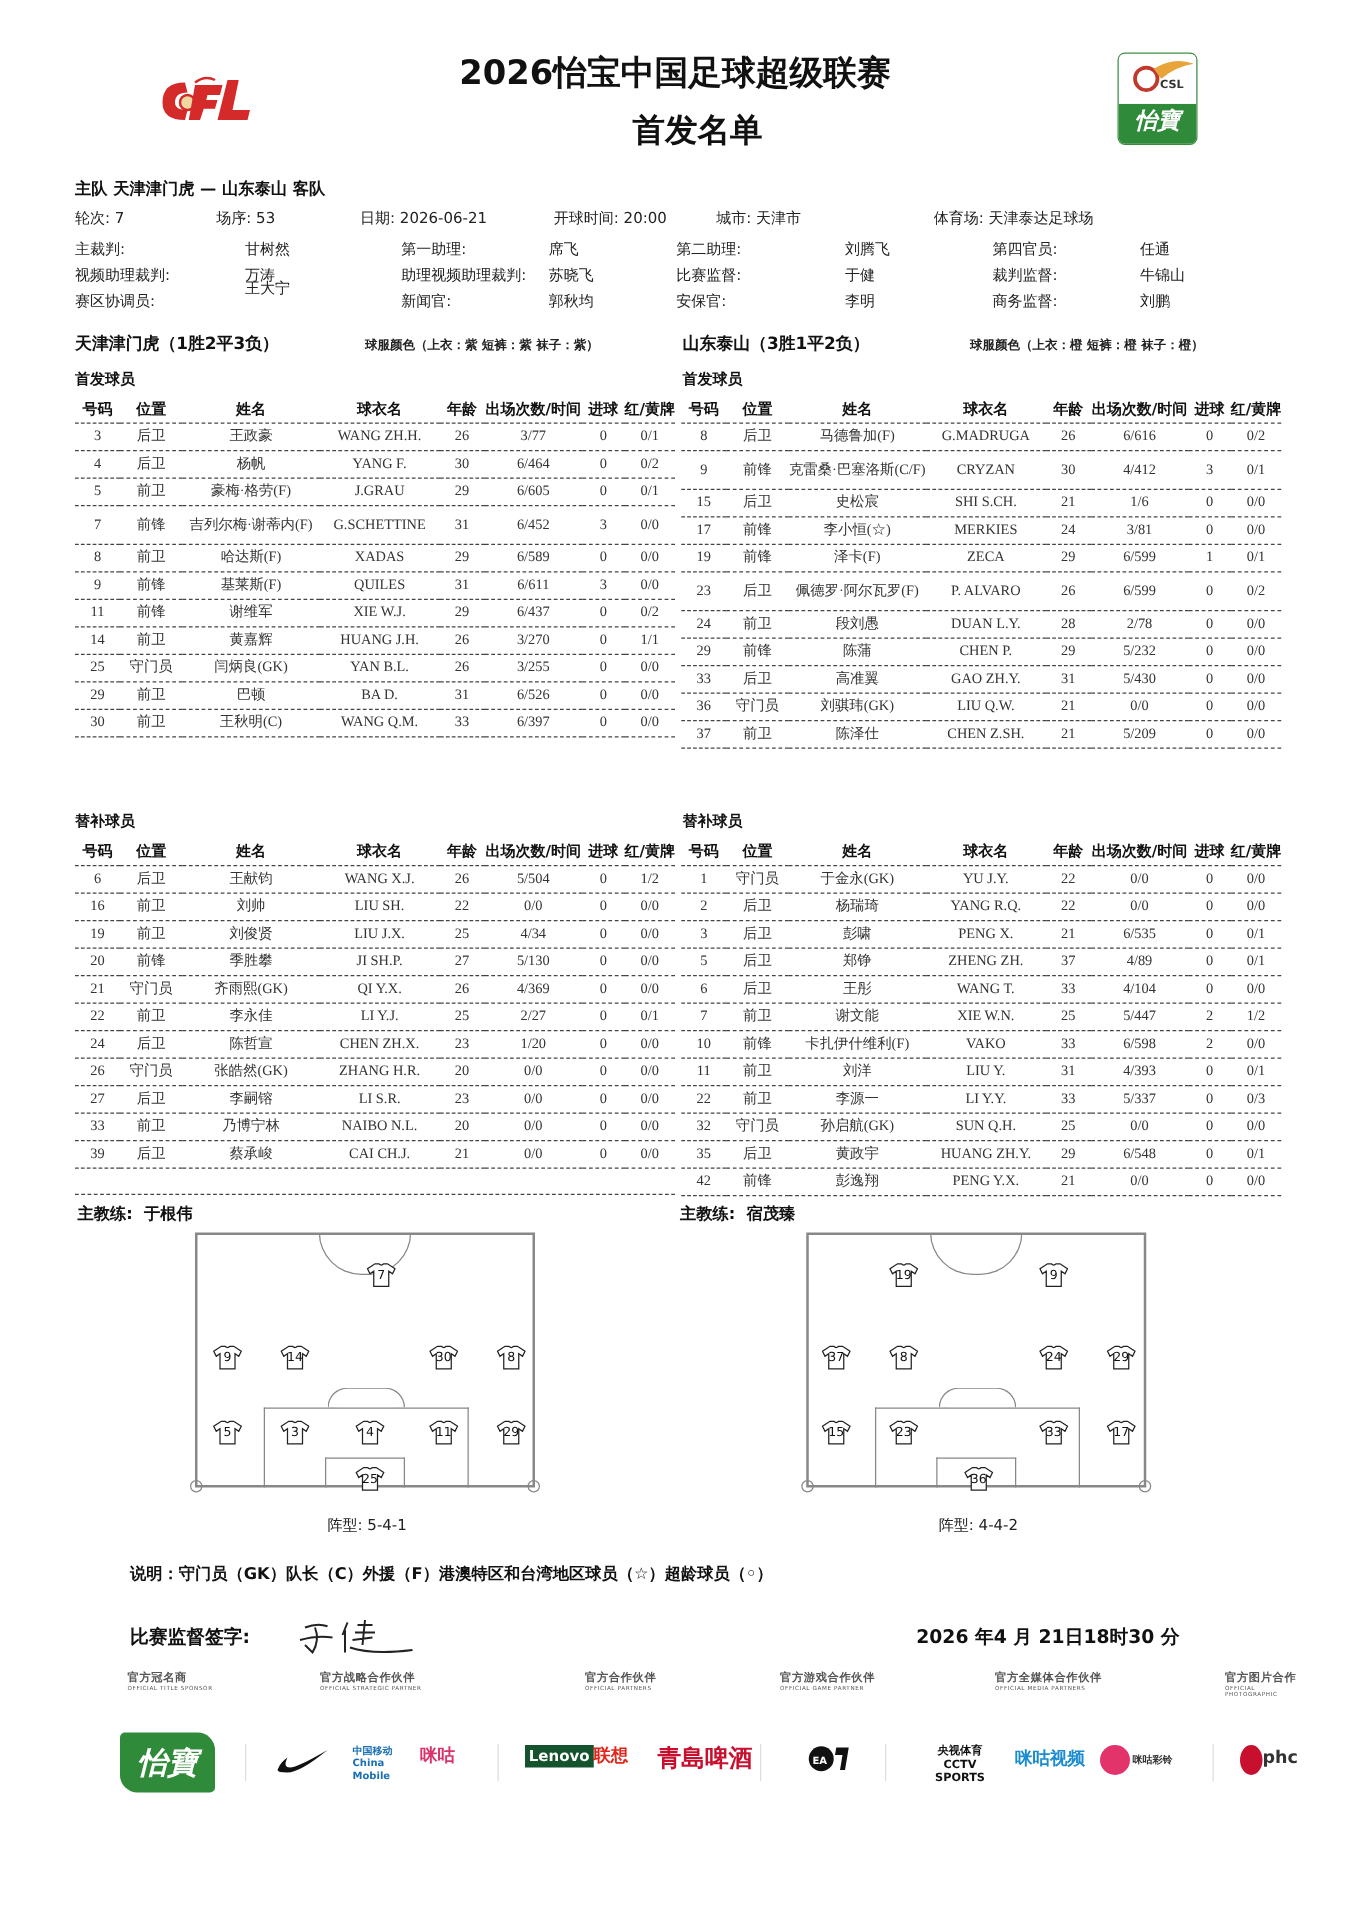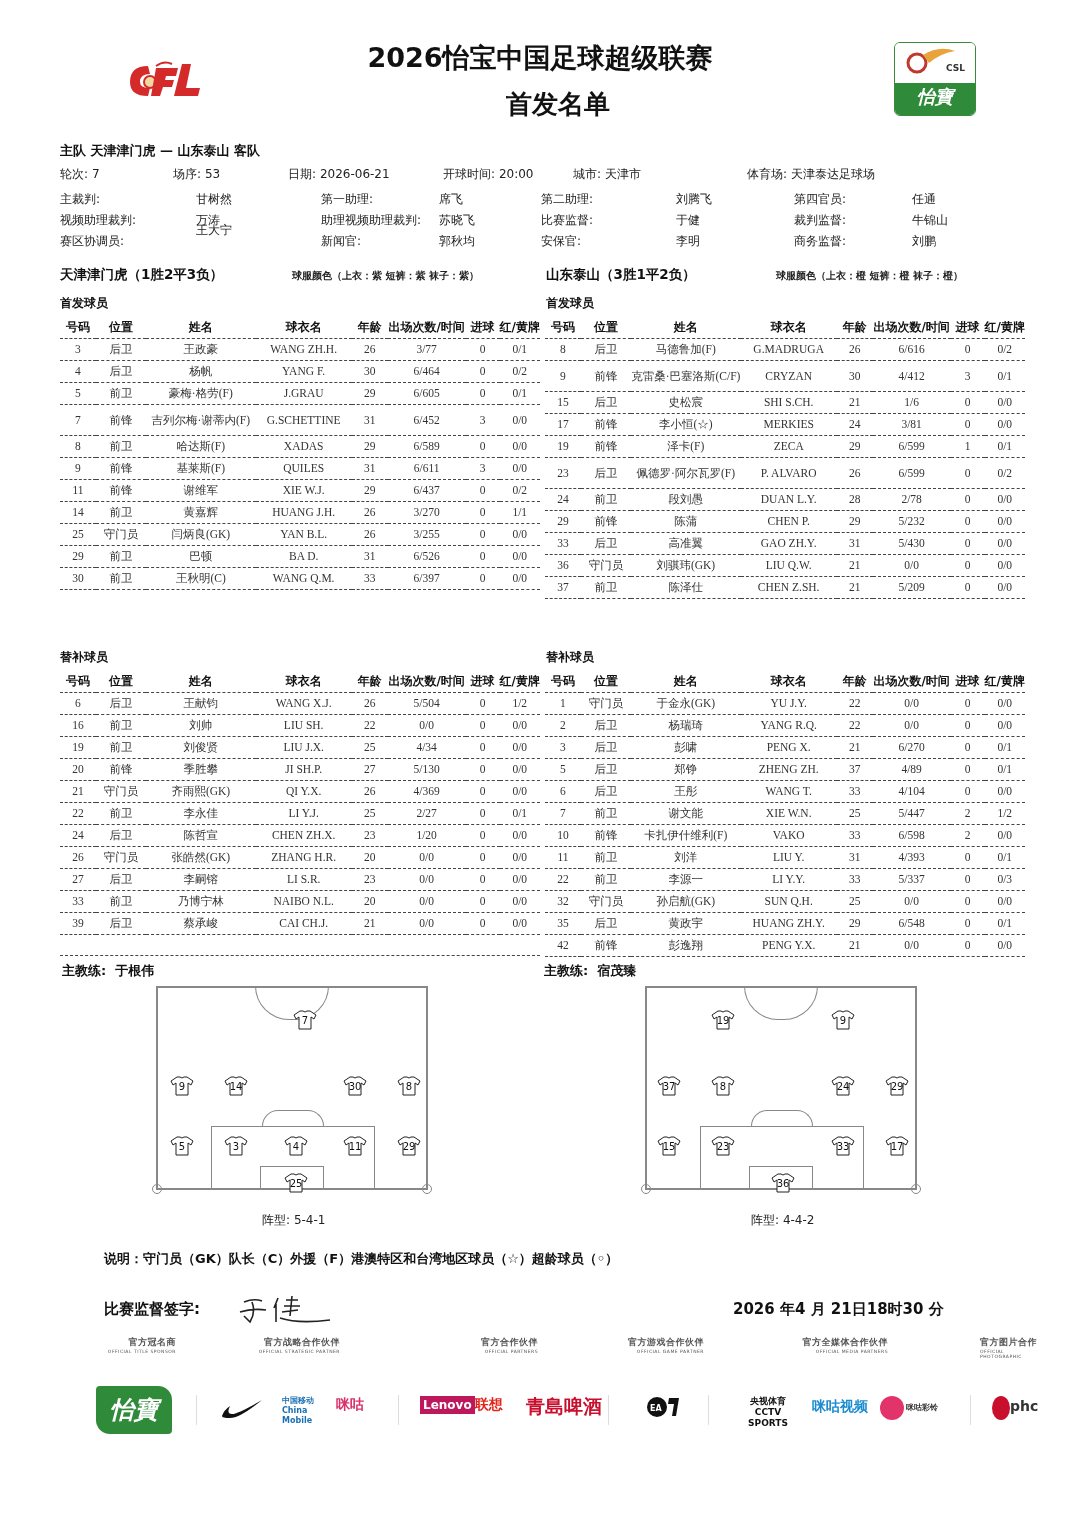--- a/index.html
+++ b/index.html
@@ -1,21 +1,21 @@
 <!DOCTYPE html>
 <html><head>
 <meta charset="utf-8">
 <style>
   * { box-sizing: border-box; margin: 0; padding: 0; }
   body { width: 1080px; height: 1528px; background: #fff; font-family: "DejaVu Sans", sans-serif; color: #111; position: relative; overflow: hidden; }
   .abs { position: absolute; }
   .title1 { left: 0; width: 1080px; top: 40px; text-align: center; font-size: 27px; font-weight: bold; letter-spacing: 0px; }
   .title2 { left: 0; width: 1116px; top: 87px; text-align: center; font-size: 26px; font-weight: bold; }
   .cfl { left: 126px; top: 60px; width: 80px; height: 40px; }
-  .csl { left: 894px; top: 42px; width: 82px; height: 74px; border-radius: 6px; background: #fff; border: 1px solid #3a8a3a; overflow: hidden; }
+  .csl { left: 894px; top: 42px; width: 64px; height: 74px; border-radius: 6px; background: #fff; border: 1px solid #3a8a3a; overflow: hidden; }
   .csl .top { height: 40px; background: #fff; position: relative; }
   .csl .bottom { height: 34px; background: #2f8b3a; color: #fff; font-weight: bold; font-size: 18px; text-align: center; line-height: 28px; font-style: italic; }
   .csl .cslt { position: absolute; right: 10px; top: 20px; font-size: 9px; color: #333; font-weight: bold; }
   .matchup { left: 60px; top: 142px; font-size: 13px; font-weight: bold; }
   .info { font-size: 12px; color: #222; }
   .team-title { font-size: 13.5px; font-weight: bold; }
   .kit { font-size: 10px; font-weight: bold; color: #222; }
   .sec { font-size: 12px; font-weight: bold; }
   table.roster { position: absolute; border-collapse: collapse; font-family: "Liberation Serif", serif; font-size: 11.5px; color: #333; }
   table.roster th { font-family: "DejaVu Sans", sans-serif; font-size: 12px; font-weight: bold; color: #111; height: 20px; border-bottom: 1.5px dashed #444; padding: 0; white-space: nowrap; }
@@ -29,21 +29,21 @@
   .pitch .box6 { position: absolute; border: 1.5px solid #888; border-bottom: none; }
   .pitch .arc-box { position: absolute; border: 1.5px solid #888; border-bottom: none; border-radius: 32px 32px 0 0; }
   .pitch .corner { position: absolute; width: 10px; height: 10px; border: 1.5px solid #888; border-radius: 50%; }
   .shirt { position: absolute; width: 24px; height: 20px; font-family: "DejaVu Sans", sans-serif; font-size: 10px; text-align: center; }
   .shirt svg { position: absolute; left: 0; top: 0; }
   .shirt span { position: absolute; left: 0; width: 24px; top: 5px; line-height: 12px; }
   .formation { font-size: 12px; color: #222; text-align: center; }
   .legend { left: 104px; top: 1250px; font-size: 13px; font-weight: bold; }
   .sign-label { left: 104px; top: 1300px; font-size: 15px; font-weight: bold; }
   .sign-date { left: 733px; top: 1300px; font-size: 15px; font-weight: bold; }
-  .sp-head { position: absolute; top: 1336px; text-align: right; color: #555; }
+  .sp-head { position: absolute; top: 1336px; text-align: left; color: #555; }
   .sp-head .cn { font-size: 9px; font-weight: bold; letter-spacing: 0.5px; }
   .sp-head .en { font-size: 4.5px; letter-spacing: 0.5px; }
   .logo { position: absolute; font-weight: bold; }
   .divider { position: absolute; top: 1395px; width: 1px; height: 30px; background: #ddd; }
 </style>
 </head>
 <body>
 
 <div class="abs cfl">
   <svg width="80" height="40" viewBox="0 0 80 40">
@@ -519,21 +519,21 @@
         <td>0/0</td>
         <td>0</td>
         <td>0/0</td>
       </tr>
       <tr>
         <td>3</td>
         <td>后卫</td>
         <td class="nm">彭啸</td>
         <td>PENG X.</td>
         <td>21</td>
-        <td>6/270</td>
+        <td>6/535</td>
         <td>0</td>
         <td>0/1</td>
       </tr>
       <tr>
         <td>5</td>
         <td>后卫</td>
         <td class="nm">郑铮</td>
         <td>ZHENG ZH.</td>
         <td>37</td>
         <td>4/89</td>
@@ -818,21 +818,21 @@
 <div class="logo" style="left:96px;top:1386px;width:76px;height:48px;background:#2f8b3a;color:#fff;font-size:24px;font-style:italic;text-align:center;line-height:48px;border-radius:4px 14px 4px 14px">怡寶</div>
 <div class="divider" style="left:196px"></div>
 <div class="logo" style="left:220px;top:1396px">
   <svg width="44" height="24" viewBox="0 0 44 24">
       <path d="M2 20 Q4 14 10 10 Q6 18 12 18 Q18 18 42 4 Q20 22 10 22 Q2 22 2 20 Z" fill="#111"></path>
     </svg>
 </div>
 <div class="logo" style="left:282px;top:1396px;font-size:8px;color:#1a6fb3;line-height:10px;width:50px">中国移动 China Mobile</div>
 <div class="logo" style="left:336px;top:1396px;font-size:14px;color:#d9336a">咪咕</div>
 <div class="divider" style="left:398px"></div>
-<div class="logo" style="left:420px;top:1396px;font-size:14px;color:#e1251b;white-space:nowrap"><span style="background:#be185d;color:#fff;padding:2px 3px;font-size:12px">Lenovo</span><span>联想</span></div>
+<div class="logo" style="left:420px;top:1396px;font-size:14px;color:#e1251b;white-space:nowrap"><span style="background:#14532d;color:#fff;padding:2px 3px;font-size:12px">Lenovo</span><span>联想</span></div>
 <div class="logo" style="left:526px;top:1394px;font-size:19px;color:#c8102e">青島啤酒</div>
 <div class="divider" style="left:608px"></div>
 <div class="logo" style="left:646px;top:1394px;font-size:18px;color:#111">
   <svg width="34" height="26" viewBox="0 0 34 26">
       <circle cx="11" cy="13" r="10" fill="#111"></circle>
       <text x="4" y="17" font-size="8" fill="#fff" font-family="DejaVu Sans">EA</text>
       <path d="M23 4 L33 4 L30 22 L26 22 L28 10 L22 10 Z" fill="#111"></path>
     </svg>
 </div>
 <div class="divider" style="left:708px"></div>

